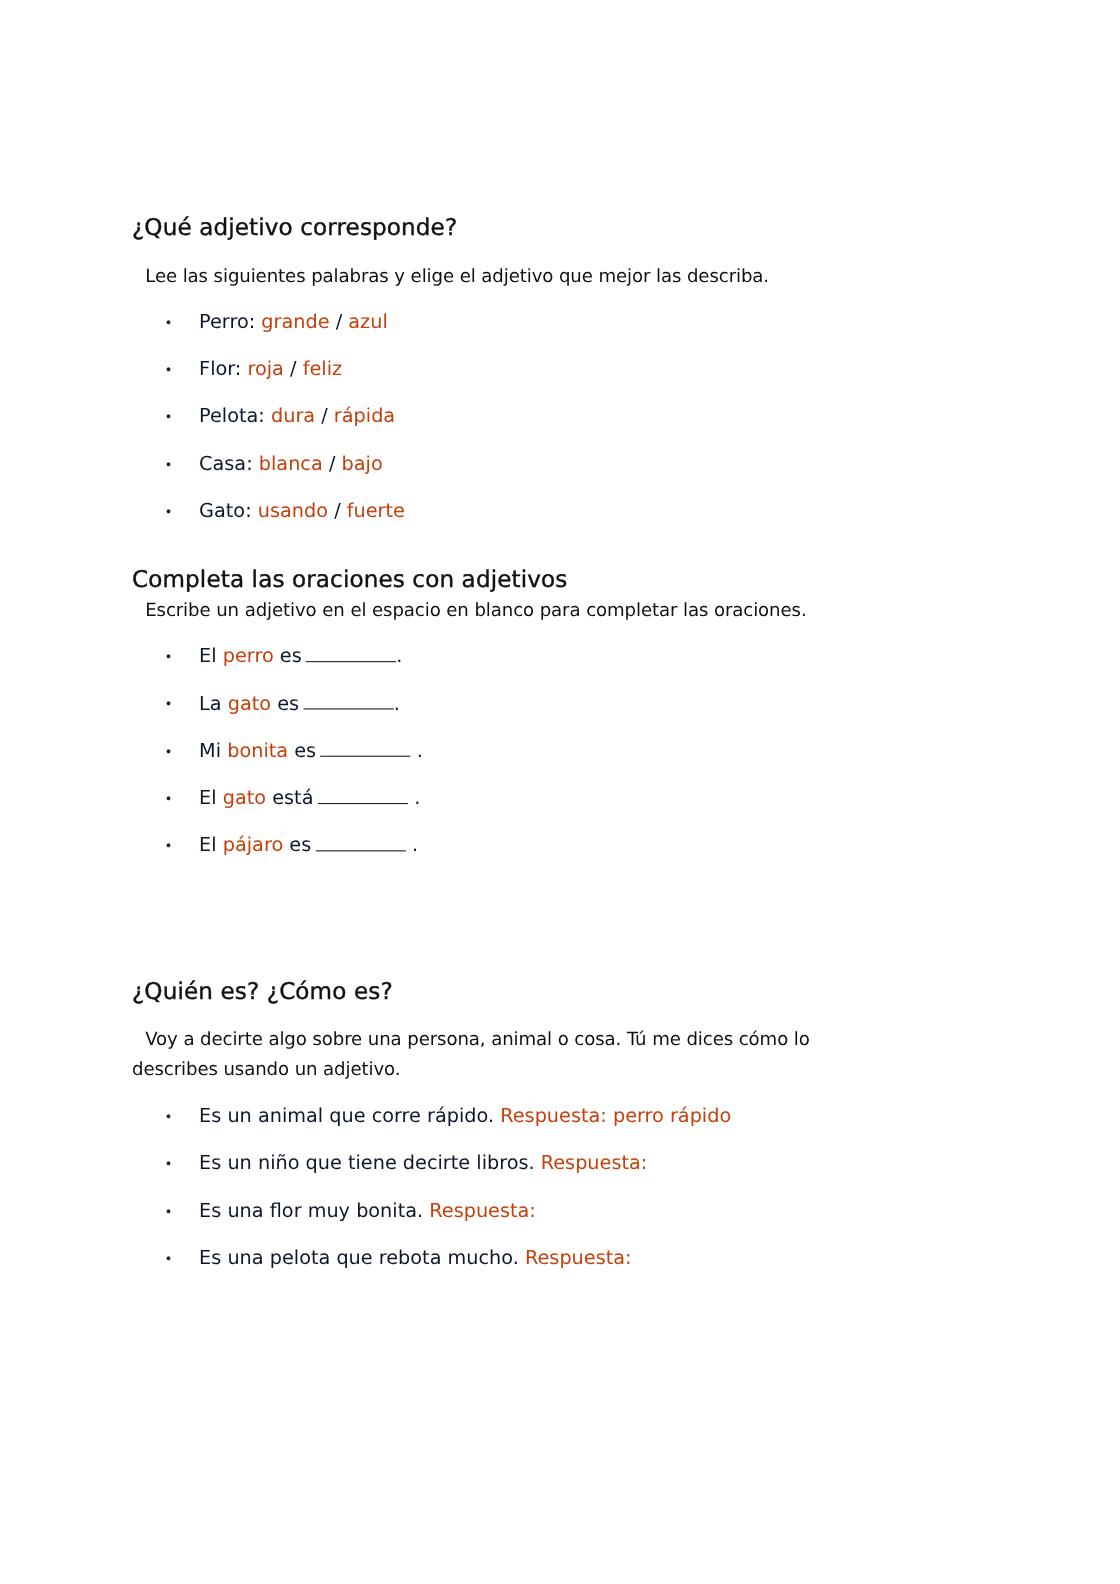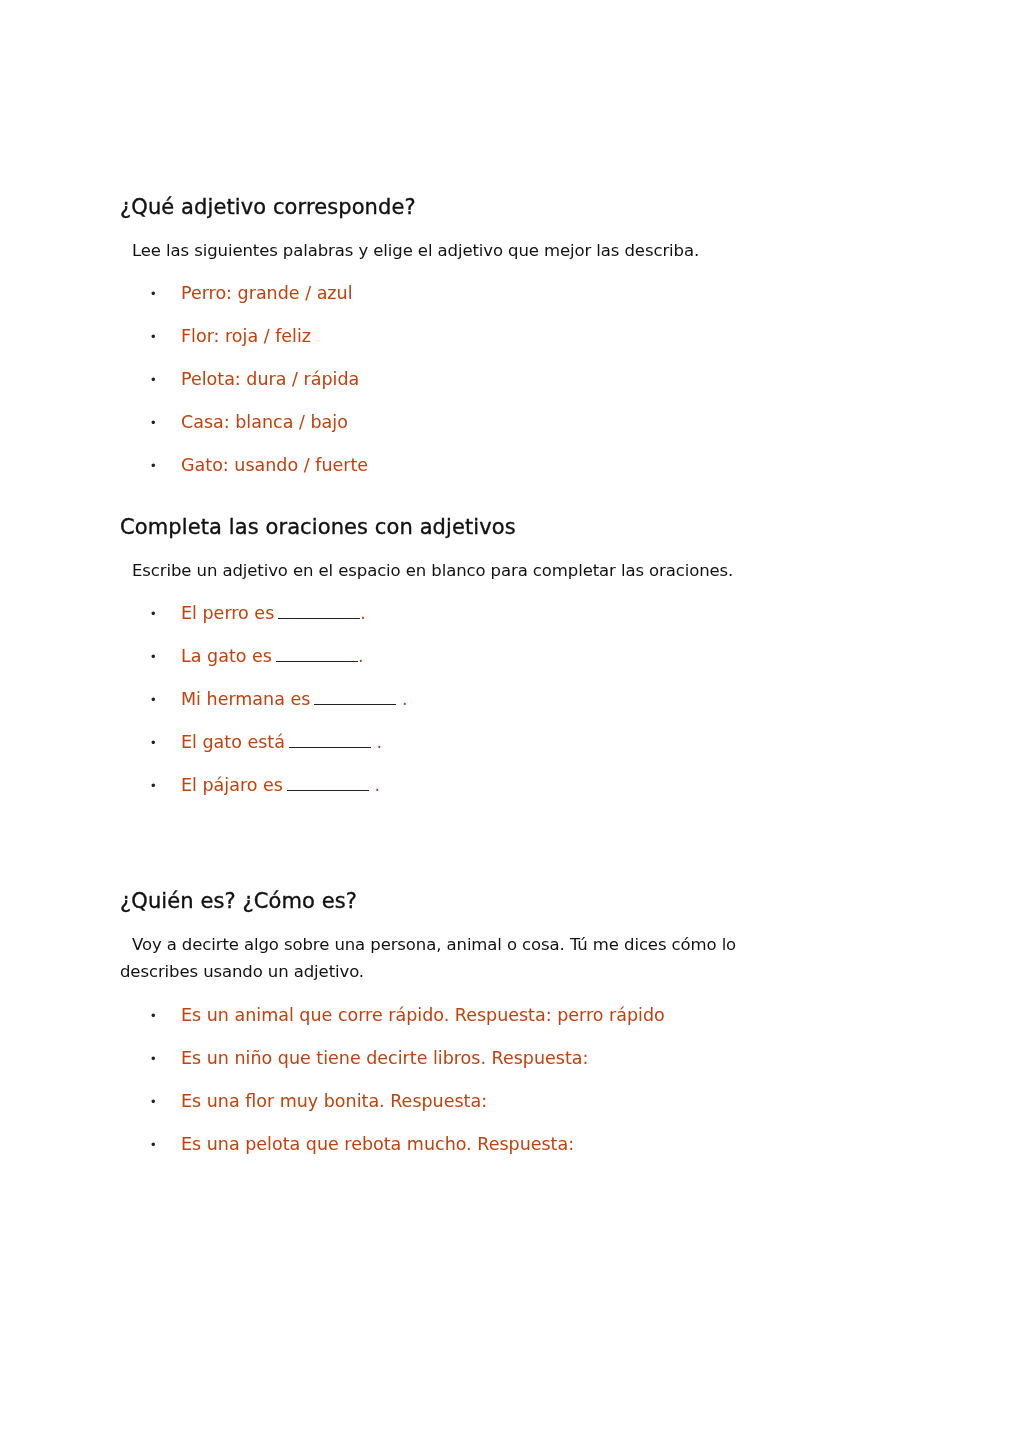--- a/index.html
+++ b/index.html
@@ -72,41 +72,41 @@
     }
     ul.items li .bullet {
       position: absolute;
       left: 31px;
       top: 0;
       font-size: 13px;
       color: #222;
     }
     .light {
       font-weight: normal;
-      color: #c2410c;
+      color: #0f172a;
     }
     .bold {
       font-weight: normal;
       color: #c2410c;
     }
     .blank {
       display: inline-block;
       width: 82px;
       border-bottom: 1px solid #222;
       height: 14px;
       vertical-align: baseline;
       margin-left: 4px;
     }
 
     #sec1 { top: 193px; }
     #sec1 .instruction { margin-top: 16px; }
     #sec1 ul.items { margin-top: 8px; }
 
     #sec2 { top: 513px; }
-    #sec2 .instruction { margin-top: 16px; }
+    #sec2 .instruction { margin-top: 0; }
     #sec2 ul.items { margin-top: 8px; }
 
     #sec3 { top: 887px; }
     #sec3 .instruction { margin-top: 16px; }
     #sec3 ul.items { margin-top: 9px; }
   </style>
 </head>
 <body>
 
 <div class="page">
@@ -165,21 +165,21 @@
       </li>
       <li>
         <span class="bullet">•</span>
         <span class="light">La</span>
         <span class="bold">gato</span>
         <span class="light">es</span><span class="blank"></span><span class="light">.</span>
       </li>
       <li>
         <span class="bullet">•</span>
         <span class="light">Mi</span>
-        <span class="bold">hermana</span>
+        <span class="bold">bonita</span>
         <span class="light">es</span><span class="blank"></span><span class="light"> .</span>
       </li>
       <li>
         <span class="bullet">•</span>
         <span class="light">El</span>
         <span class="bold">gato</span>
         <span class="light">está</span><span class="blank"></span><span class="light"> .</span>
       </li>
       <li>
         <span class="bullet">•</span>

